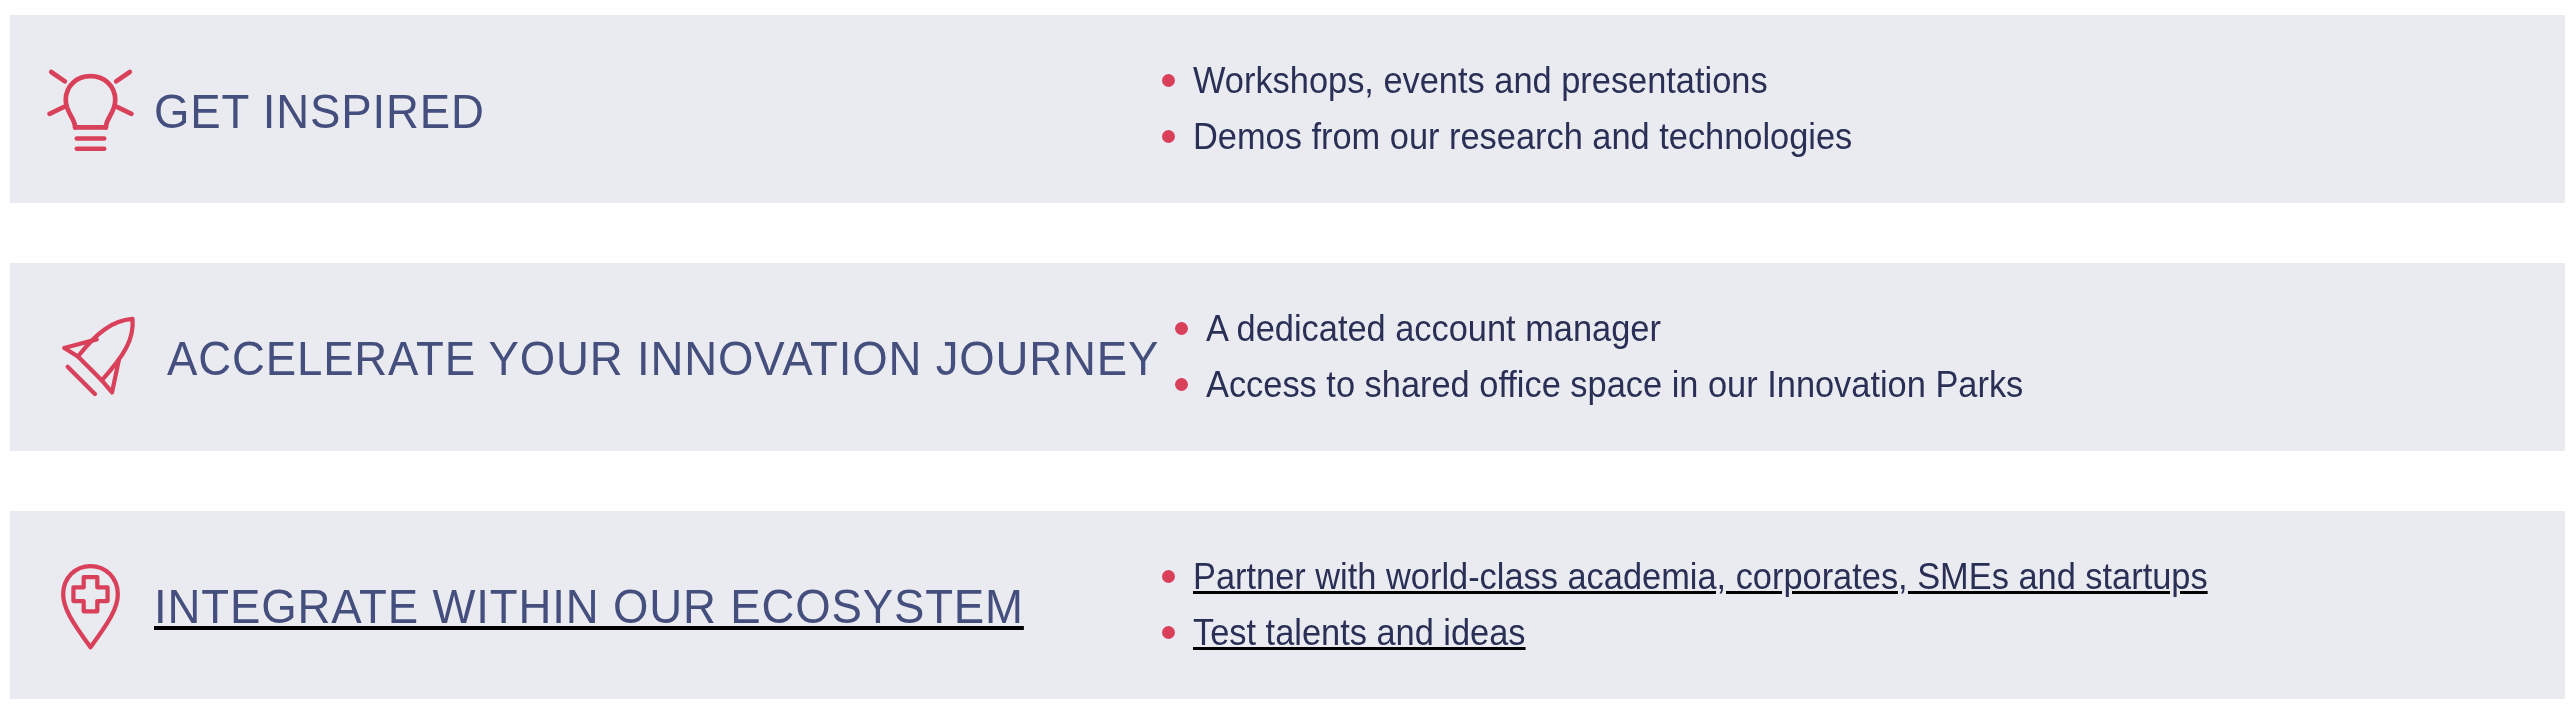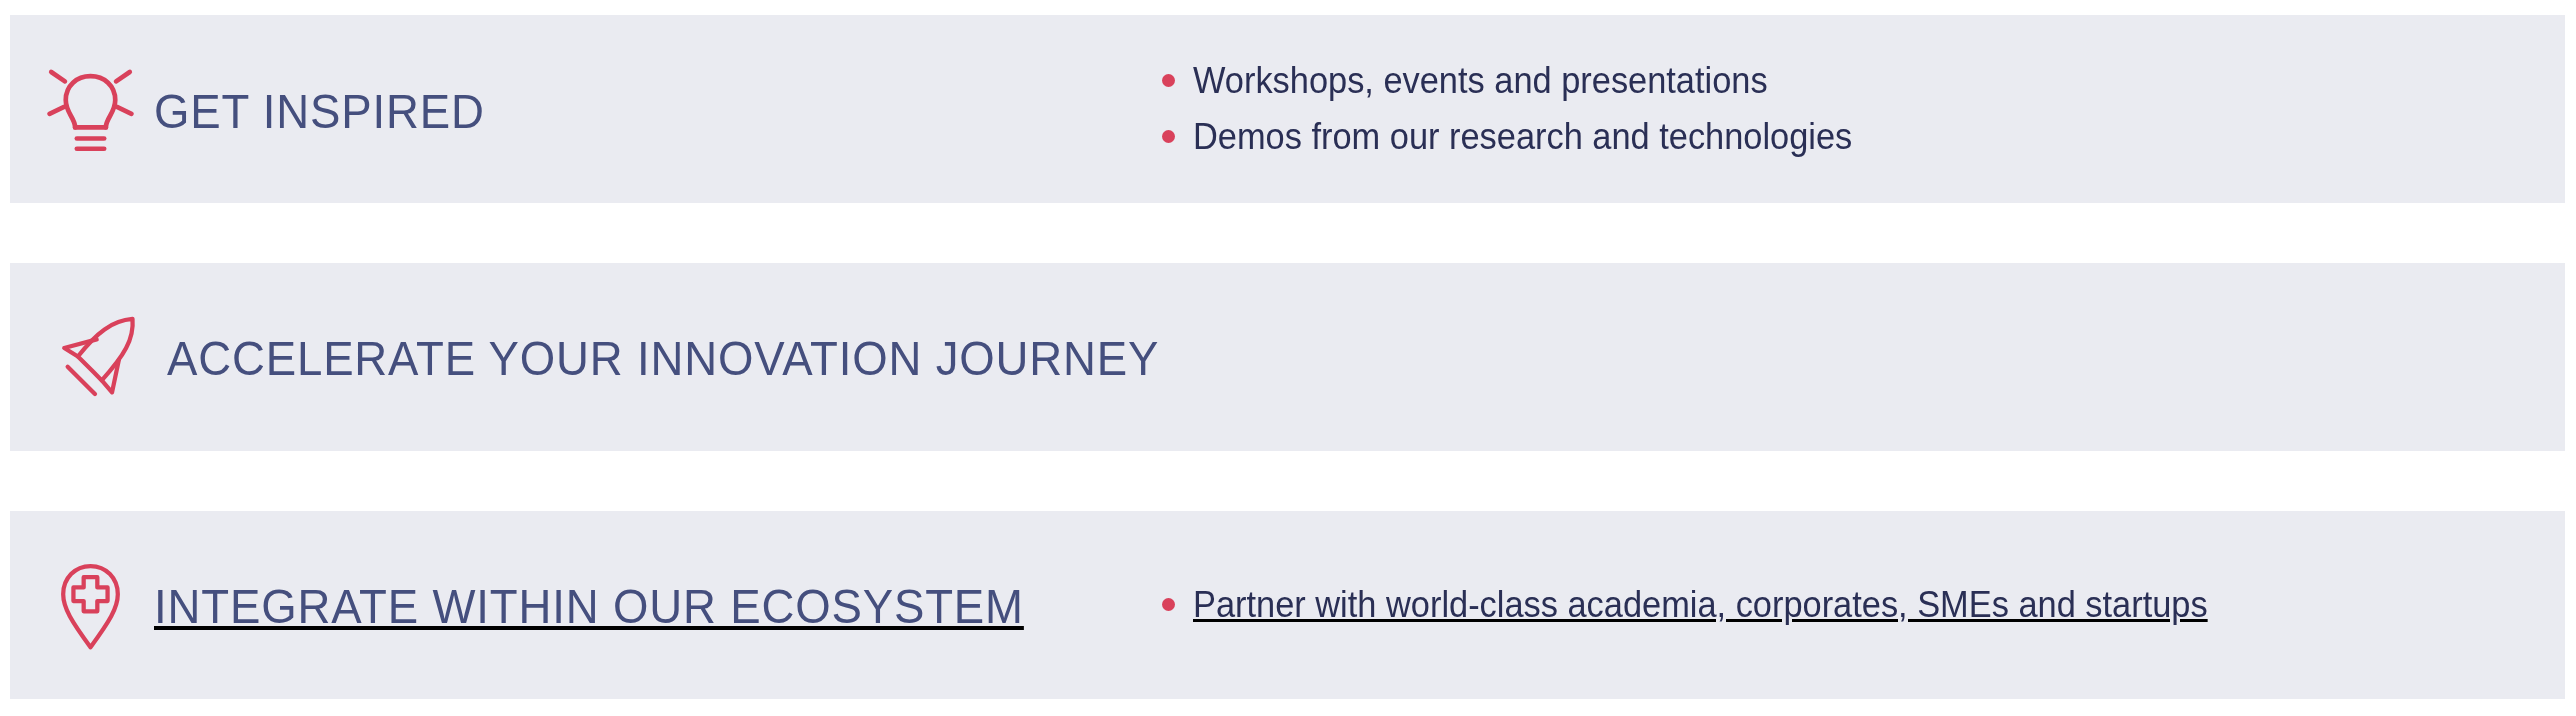--- a/index.html
+++ b/index.html
@@ -160,20 +160,28 @@
 
           <path d="M50 86 L62 100 L70 62"></path>
 
           <path d="M10 70 L42 102"></path>
         </svg>
       </span>
       <h2 class="panel-heading">ACCELERATE YOUR INNOVATION JOURNEY</h2>
     </div>
     <div class="panel-right">
       <ul class="bullet-list">
+        <li class="bullet-item">
+          <span class="bullet-dot"></span>
+          <span class="bullet-text">A dedicated account manager</span>
+        </li>
+        <li class="bullet-item">
+          <span class="bullet-dot"></span>
+          <span class="bullet-text">Access to shared office space in our Innovation Parks</span>
+        </li>
       </ul>
     </div>
   </section>
 
   <section class="panel panel-3">
     <div class="panel-left">
       <span class="panel-icon">
         <svg width="89" height="99" viewBox="0 0 104 116" fill="none" stroke="#d9415b" stroke-width="5" stroke-linecap="round" stroke-linejoin="round">
 
           <path d="M52 108 C30 78 20 62 20 46 C20 27 34 13 52 13 C70 13 84 27 84 46 C84 62 74 78 52 108 Z"></path>
@@ -182,18 +190,22 @@
         </svg>
       </span>
       <h2 class="panel-heading">INTEGRATE WITHIN OUR ECOSYSTEM</h2>
     </div>
     <div class="panel-right">
       <ul class="bullet-list">
         <li class="bullet-item">
           <span class="bullet-dot"></span>
           <span class="bullet-text">Partner with world-class academia, corporates, SMEs and startups</span>
         </li>
+        <li class="bullet-item">
+          <span class="bullet-dot"></span>
+          <span class="bullet-text">Test talents and ideas</span>
+        </li>
       </ul>
     </div>
   </section>
 
 </div>
 
 
 </body></html>

